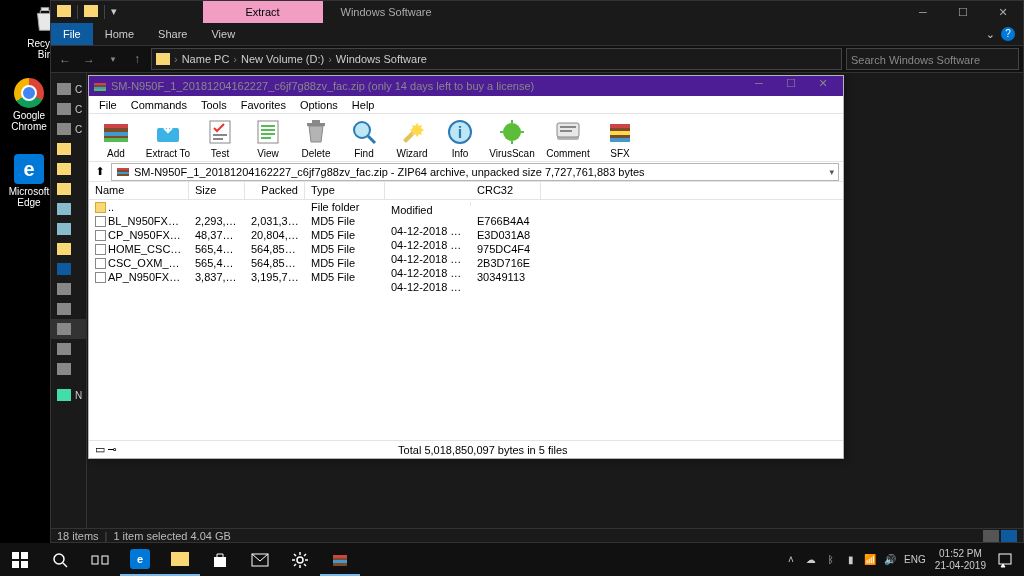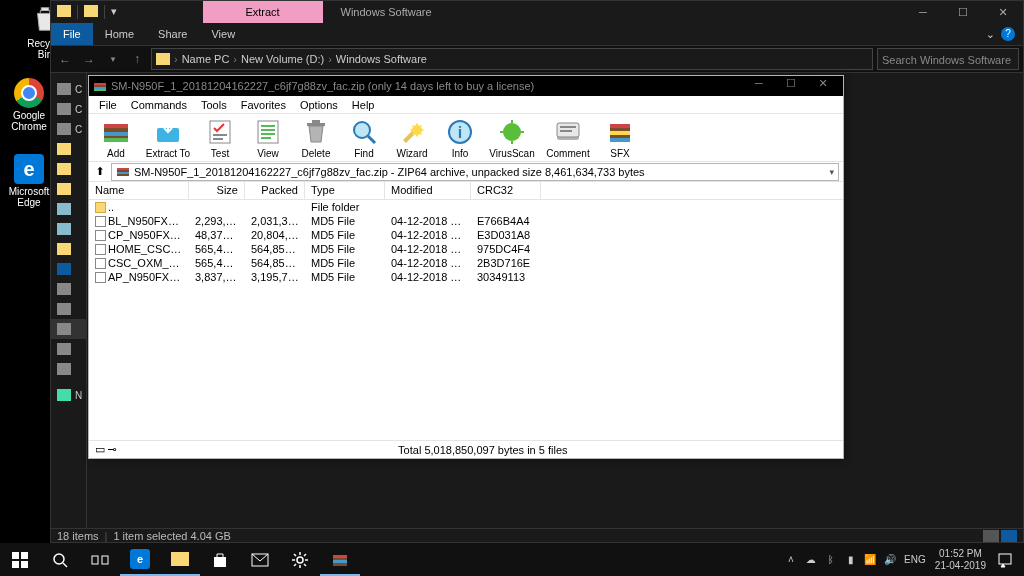--- a/index.html
+++ b/index.html
@@ -25,54 +25,54 @@
   .ribbon-tabs{height:22px;display:flex;align-items:center;background:#1a1a1a;}
   .rtab{padding:0 12px;color:#ccc;height:22px;line-height:22px;}
   .rtab.active{background:#0D5B9E;color:#fff;}
   .rtab.ctx{margin-left:10px;}
   .helpcircle{margin-left:auto;margin-right:8px;width:14px;height:14px;border-radius:50%;background:#0078D7;color:#fff;text-align:center;line-height:14px;font-size:10px;}
   .navbar{height:28px;display:flex;align-items:center;background:#111;border-top:1px solid #333;border-bottom:1px solid #333;padding:0 4px;gap:4px;}
   .navbtn{width:20px;height:20px;color:#888;display:flex;align-items:center;justify-content:center;font-size:12px;}
   .breadcrumb{flex:1;display:flex;align-items:center;background:#1a1a1a;border:1px solid #444;height:22px;padding:0 4px;color:#ccc;gap:4px;}
   .crumb{display:flex;align-items:center;gap:4px;}
   .crumb-sep{color:#777;}
-  .searchbox{width:142px;height:22px;background:#1a1a1a;border:1px solid #444;color:#888;padding:0 4px;line-height:22px;}
+  .searchbox{width:173px;height:22px;background:#1a1a1a;border:1px solid #444;color:#888;padding:0 4px;line-height:22px;}
   .exp-body{position:absolute;top:72px;bottom:14px;left:0;right:0;display:flex;}
   .sidebar{width:36px;background:#1a1a1a;border-right:1px solid #333;overflow:hidden;padding-top:6px;}
   .sbitem{height:20px;display:flex;align-items:center;gap:4px;padding-left:6px;color:#ccc;font-size:10px;}
   .sbitem.sel{background:#333;}
   .sbic{width:14px;height:12px;background:#888;}
   .statusbar{position:absolute;bottom:0;left:0;right:0;height:14px;background:#1a1a1a;color:#bbb;display:flex;align-items:center;padding:0 6px;border-top:1px solid #333;}
   .sb-sep{margin:0 6px;color:#555;}
   .sb-right{margin-left:auto;display:flex;gap:2px;}
   .sb-right div{width:16px;height:12px;background:#555;}
   .sb-right div.active{background:#0D5B9E;}
 
   
   .winrar{position:absolute;left:88px;top:75px;width:756px;height:384px;background:#fff;border:1px solid #b5b5b5;box-shadow:2px 2px 8px rgba(0,0,0,0.3);}
-  .wr-title{height:20px;background:#000000;display:flex;align-items:center;padding:0 4px;color:#888;font-size:11px;}
+  .wr-title{height:20px;background:#4c1d95;display:flex;align-items:center;padding:0 4px;color:#888;font-size:11px;}
   .wr-title .stack{display:inline-block;margin-right:4px;}
   .wr-title .stack svg{display:block;}
   .wr-winctl{margin-left:auto;display:flex;}
   .wr-winctl div{width:32px;height:18px;text-align:center;color:#888;font-size:11px;}
   .wr-menu{height:18px;display:flex;gap:14px;padding:0 10px;color:#000;font-size:11px;align-items:center;background:#fff;border-bottom:1px solid #e4e4e4;}
   .wr-tools{height:48px;display:flex;gap:10px;padding:3px 8px 0;border-bottom:1px solid #e4e4e4;}
   .tool{width:38px;text-align:center;font-size:10px;color:#000;}
   .tool .ti{width:34px;height:30px;margin:0 auto 1px;display:flex;align-items:center;justify-content:center;}
   .tool.w{width:46px;}
   .wr-path{height:20px;display:flex;align-items:center;padding:0 4px;border-bottom:1px solid #e4e4e4;}
   .wr-path .up{width:14px;height:14px;margin-right:4px;display:flex;align-items:center;justify-content:center;font-size:11px;color:#000;}
   .wr-path .pbox{flex:1;border:1px solid #b5b5b5;height:18px;display:flex;align-items:center;padding:0 4px;font-size:11px;}
   .wr-head{height:18px;display:flex;border-bottom:1px solid #e4e4e4;font-size:11px;color:#000;background:#fff;}
   .wr-head div{padding:2px 6px;border-right:1px solid #e4e4e4;}
   .col-name{width:100px;}
-  .col-size{width:56px;text-align:right;}
+  .col-size{width:56px;}
   .col-pack{width:60px;text-align:right;}
   .col-type{width:80px;}
-  .col-mod{width:86px;}
+  .col-mod{width:86px;margin-top:20px;}
   .col-crc{width:70px;}
   .wr-list{font-size:11px;color:#000;}
   .row{display:flex;height:14px;align-items:center;}
   .row div{padding:0 6px;overflow:hidden;white-space:nowrap;text-overflow:ellipsis;}
   .row .col-size,.row .col-pack{text-align:right;}
   .fico{width:11px;height:11px;background:#fff;border:1px solid #888;display:inline-block;margin-right:2px;vertical-align:middle;}
   .fico.folder{background:#F8D774;border-color:#d4a93a;}
   .wr-status{position:absolute;bottom:0;left:0;right:0;height:18px;border-top:1px solid #e4e4e4;display:flex;align-items:center;font-size:11px;}
   .wr-status .lkey{padding:0 6px;display:flex;gap:2px;}
   .wr-status .total{flex:1;text-align:center;}
@@ -363,21 +363,21 @@
       </div>
   </div>
   <div class="wr-path">
     <div class="up">⬆</div>
     <div class="pbox">
       <span class="stack" style="margin-right:4px;"><svg width="14" height="14" viewBox="0 0 14 14">
             <rect x="1" y="4" width="12" height="8" fill="#7B4B2A"></rect>
             <rect x="1" y="4" width="12" height="2" fill="#C44"></rect>
             <rect x="1" y="8" width="12" height="2" fill="#49C"></rect>
           </svg></span>
-      <span>SM-N950F_1_20181204162227_c6jf7g88zv_fac.zip - ZIP64 archive, unpacked size 8,461,634,733 bytes</span>
+      <span>SM-N950F_1_20181204162227_c6jf7g88zv_fac.zip - ZIP64 archive, unpacked size 7,727,761,883 bytes</span>
       <span style="margin-left:auto;color:#555;font-size:9px;">▾</span>
     </div>
   </div>
   <div class="wr-head">
     <div class="col-name">Name</div>
     <div class="col-size">Size</div>
     <div class="col-pack">Packed</div>
     <div class="col-type">Type</div>
     <div class="col-mod">Modified</div>
     <div class="col-crc">CRC32</div>

